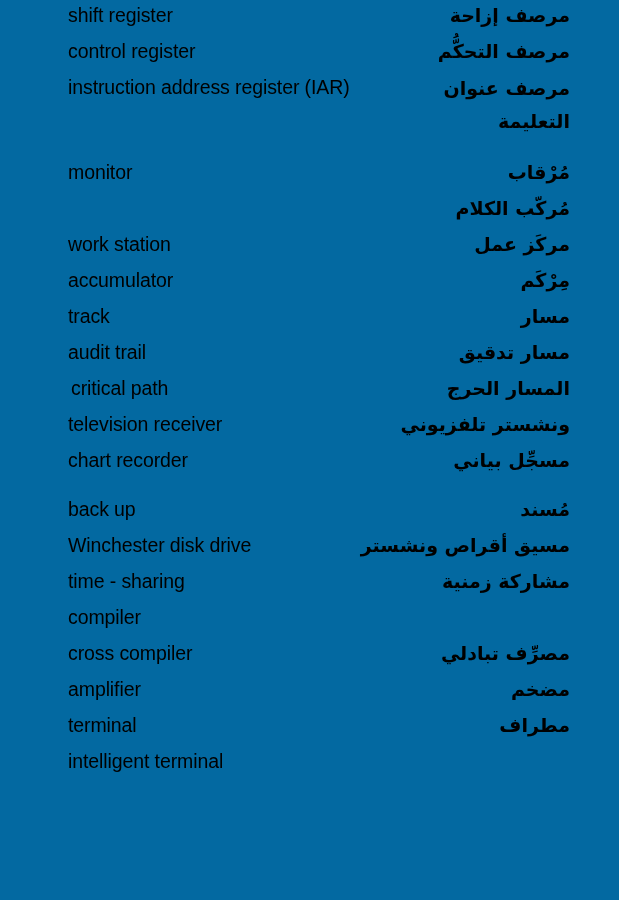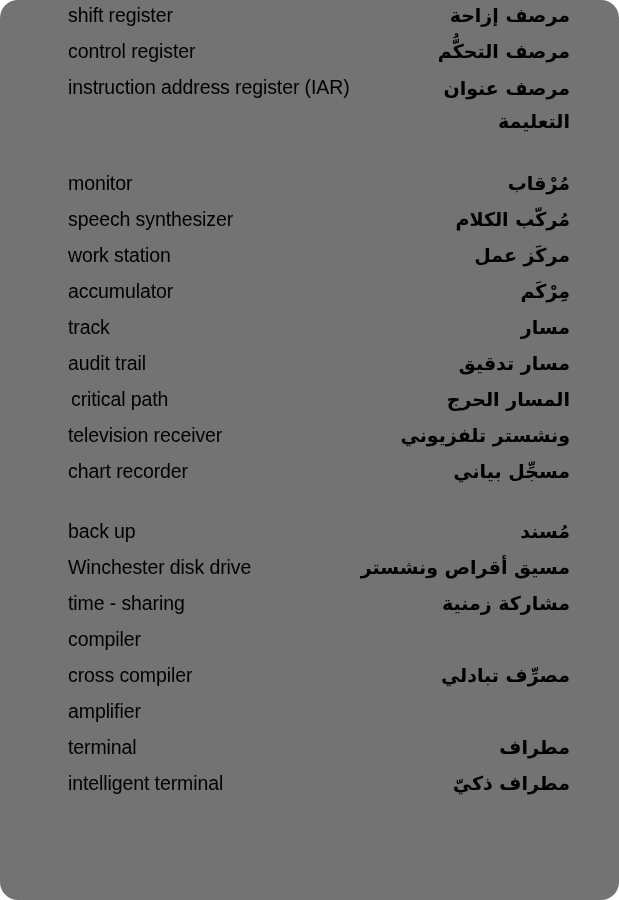--- a/index.html
+++ b/index.html
@@ -14,36 +14,35 @@
     position: relative;
     overflow: hidden;
     font-family: "Liberation Sans", sans-serif;
     color: #000000;
     -webkit-font-smoothing: antialiased;
   }
 
   #page {
     position: absolute;
     inset: 0;
-    background: #737373;
-    border-radius: 18px;
+    background: #0369a1;
   }
 
   .glossary {
     position: absolute;
     left: 0;
     top: 0;
     width: 619px;
   }
 
   .group {
     display: block;
   }
   .group + .group {
-    margin-top: 24px;
+    margin-top: 13px;
   }
 
   .row {
     position: relative;
     height: 36px;
     display: flex;
     align-items: flex-start;
   }
 
   .row.tall {
@@ -106,21 +105,20 @@
           <span class="term">instruction address register (IAR)</span>
           <span class="arabic two-line"><span>مرصف عنوان</span><span class="l2">التعليمة</span></span>
         </div>
       </div>
       <div class="group">
         <div class="row">
           <span class="term">monitor</span>
           <span class="arabic">مُرْقاب</span>
         </div>
         <div class="row">
-          <span class="term">speech synthesizer</span>
           <span class="arabic">مُركّب الكلام</span>
         </div>
         <div class="row">
           <span class="term">work  station</span>
           <span class="arabic">مركَز عمل</span>
         </div>
         <div class="row">
           <span class="term">accumulator</span>
           <span class="arabic">مِرْكَم</span>
         </div>
@@ -160,24 +158,24 @@
         </div>
         <div class="row">
           <span class="term">compiler</span>
         </div>
         <div class="row">
           <span class="term">cross compiler</span>
           <span class="arabic">مصرِّف تبادلي</span>
         </div>
         <div class="row">
           <span class="term">amplifier</span>
+          <span class="arabic">مضخم</span>
         </div>
         <div class="row">
           <span class="term">terminal</span>
           <span class="arabic">مطراف</span>
         </div>
         <div class="row">
           <span class="term">intelligent terminal</span>
-          <span class="arabic">مطراف ذكيّ</span>
         </div>
       </div>
     </div>
 </div>
 
 </body></html>

